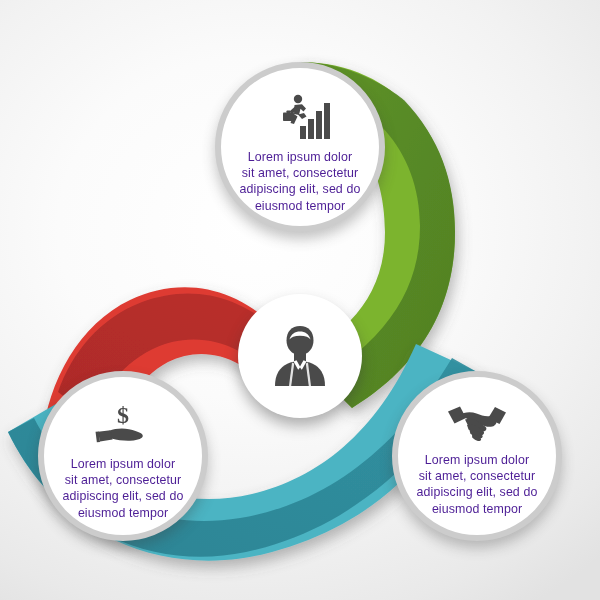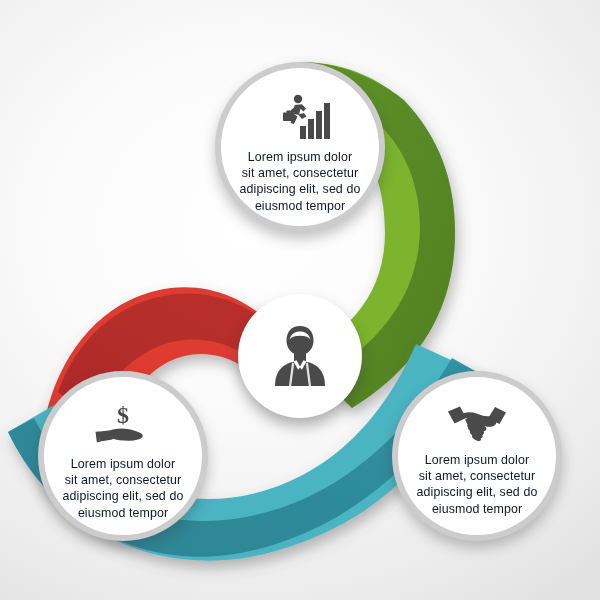--- a/index.html
+++ b/index.html
@@ -48,21 +48,21 @@
 
   .icon{display:block;}
   .icon svg{display:block;}
 
   .node-text{
     margin-top:7px;
     width:142px;
     text-align:center;
     font-size:12.4px;
     line-height:16.2px;
-    color:#0f172a;
+    color:#4c1d95;
     letter-spacing:.1px;
     white-space:pre-line;
   }
 </style>
 </head>
 <body>
 
 <div id="stage">
 
   <svg class="layer" viewBox="0 0 600 600" width="600" height="600" xmlns="http://www.w3.org/2000/svg">

